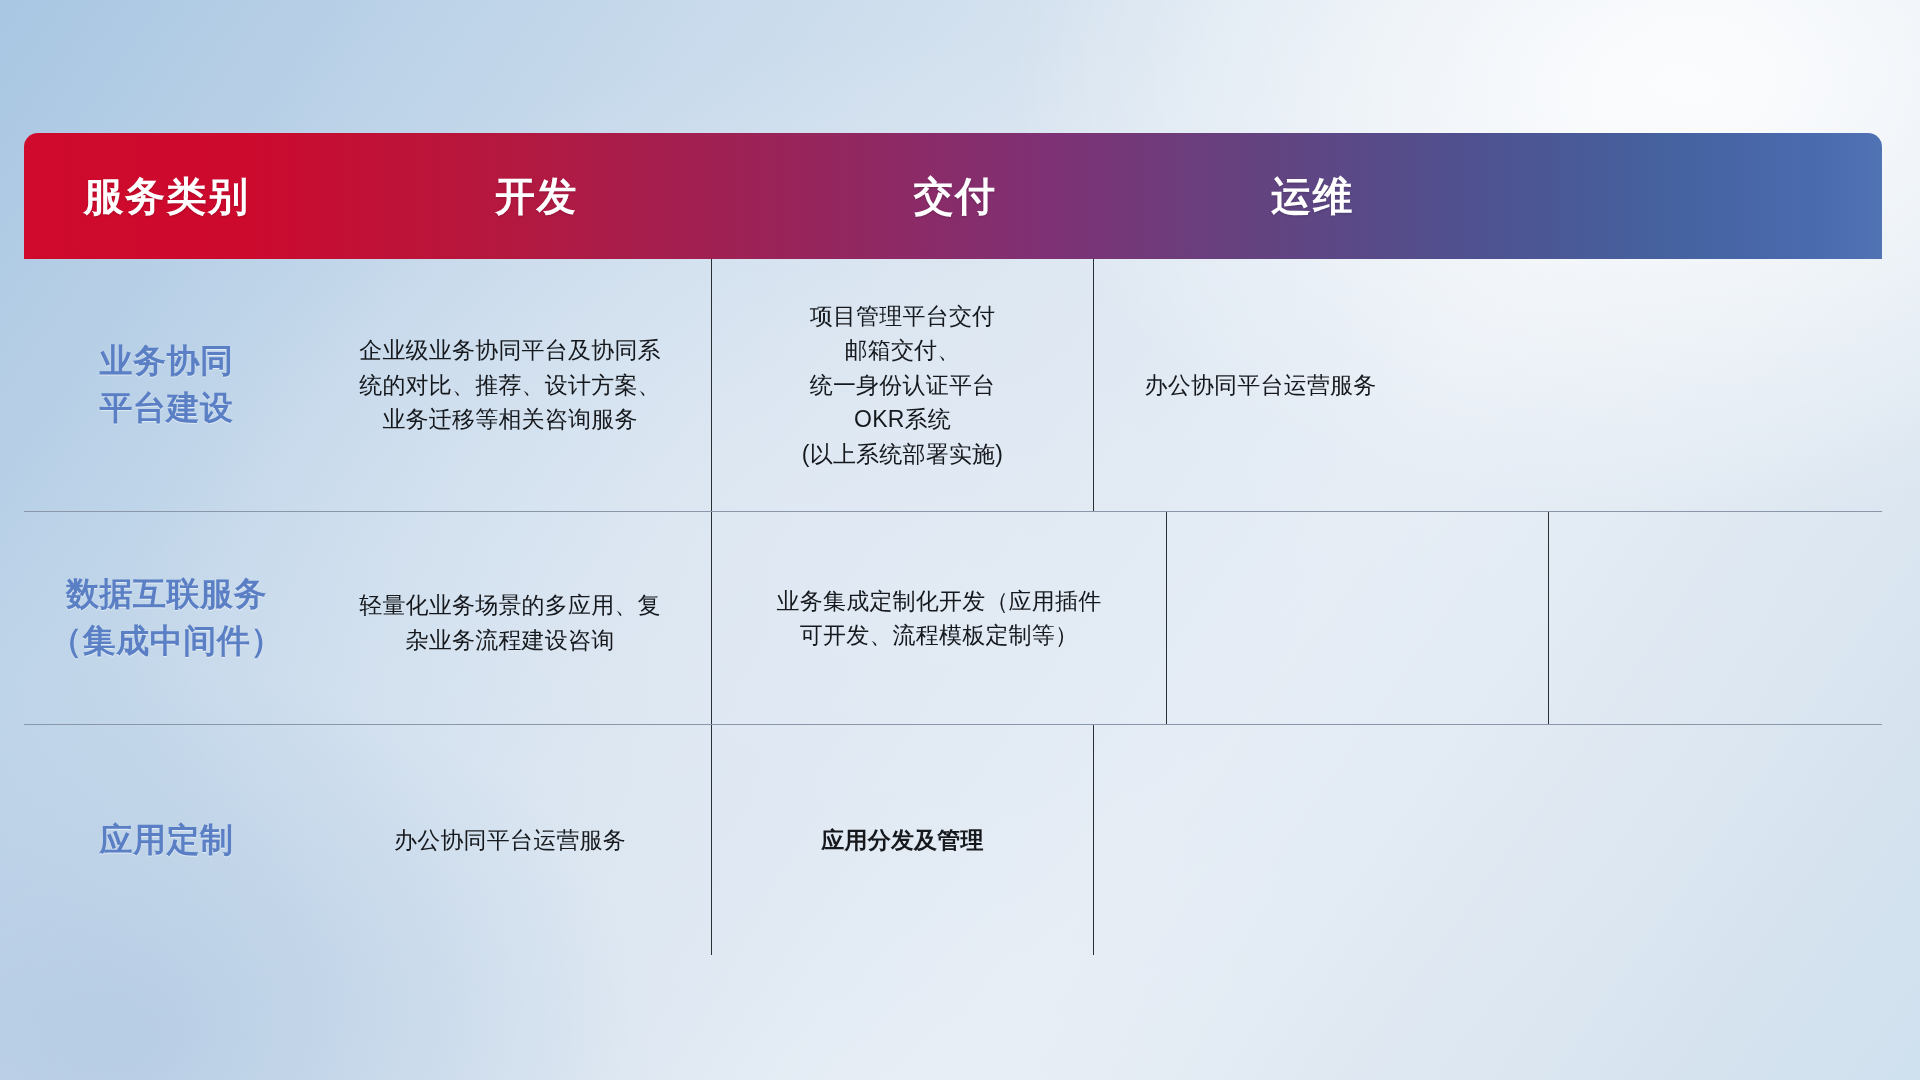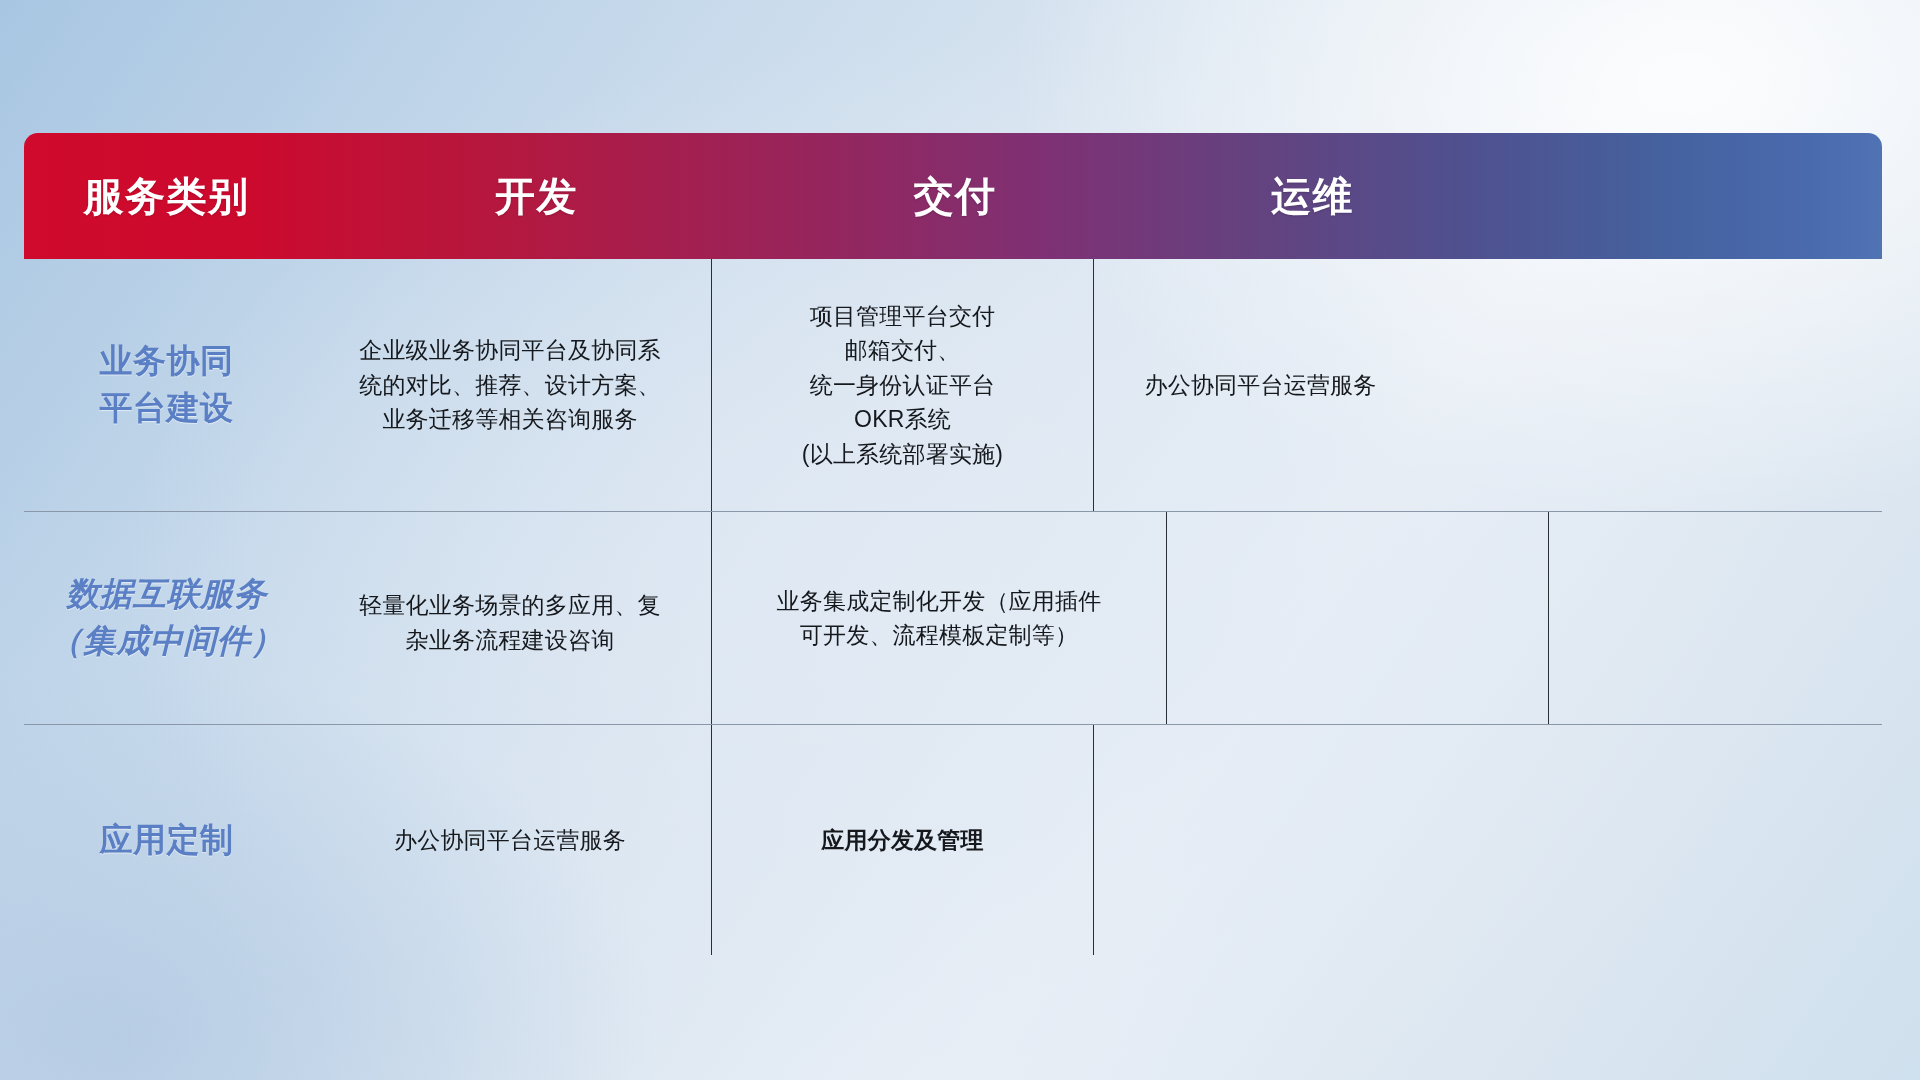--- a/index.html
+++ b/index.html
@@ -116,21 +116,21 @@
 OKR系统
 (以上系统部署实施)</span>
         </div>
         <div class="td c5">
           <span class="celltext" style="white-space: pre-line;">办公协同平台运营服务</span>
         </div>
       </div>
 
       <div class="tr r2">
         <div class="td c1">
-          <span class="rowlabel" style="white-space: pre-line; font-style: italic;">数据互联服务
+          <span class="rowlabel" style="white-space: pre-line;">数据互联服务
 （集成中间件）</span>
         </div>
         <div class="td c2 vline">
           <span class="celltext" style="white-space: pre-line; margin-top: 9px;">轻量化业务场景的多应用、复
 杂业务流程建设咨询</span>
         </div>
         <div class="td c3 vline">
           <span class="celltext" style="white-space: pre-line;">业务集成定制化开发（应用插件
 可开发、流程模板定制等）</span>
         </div>

